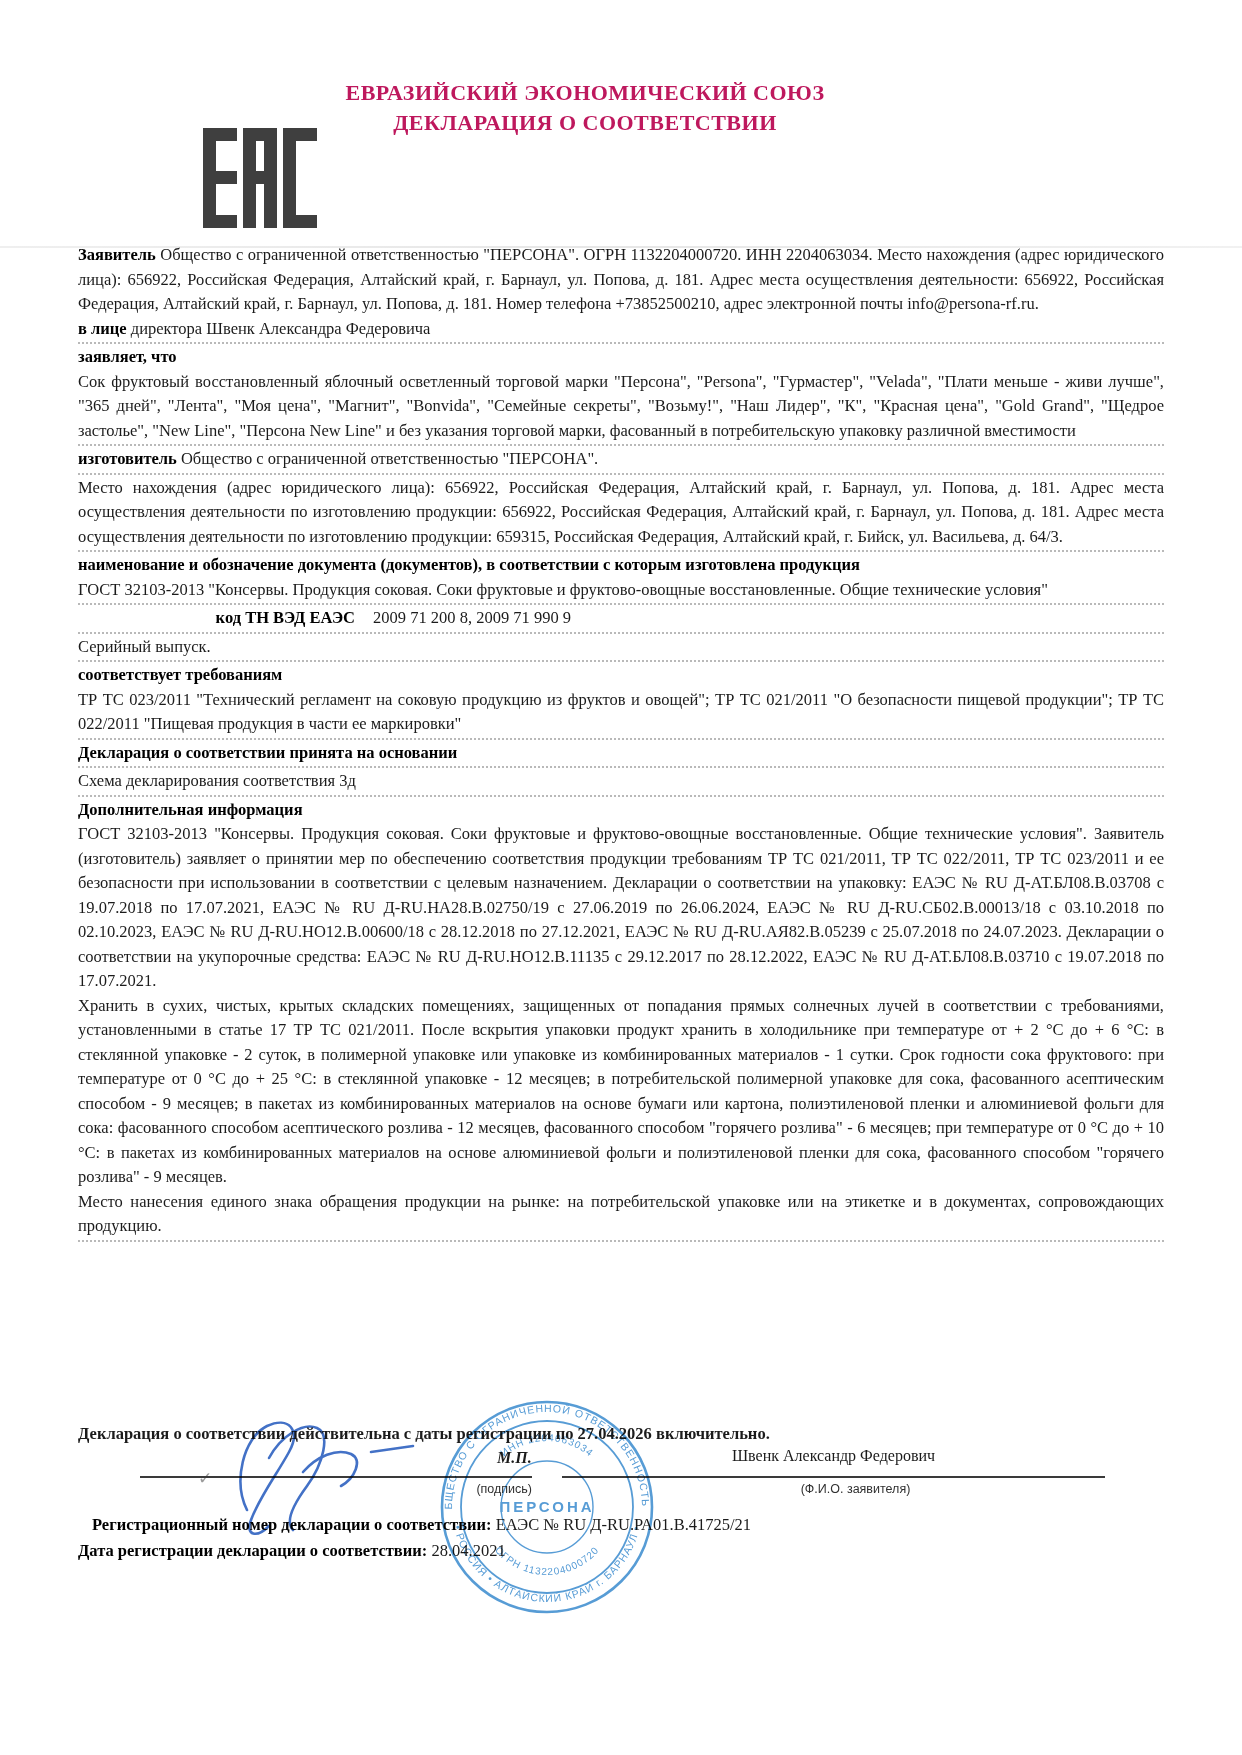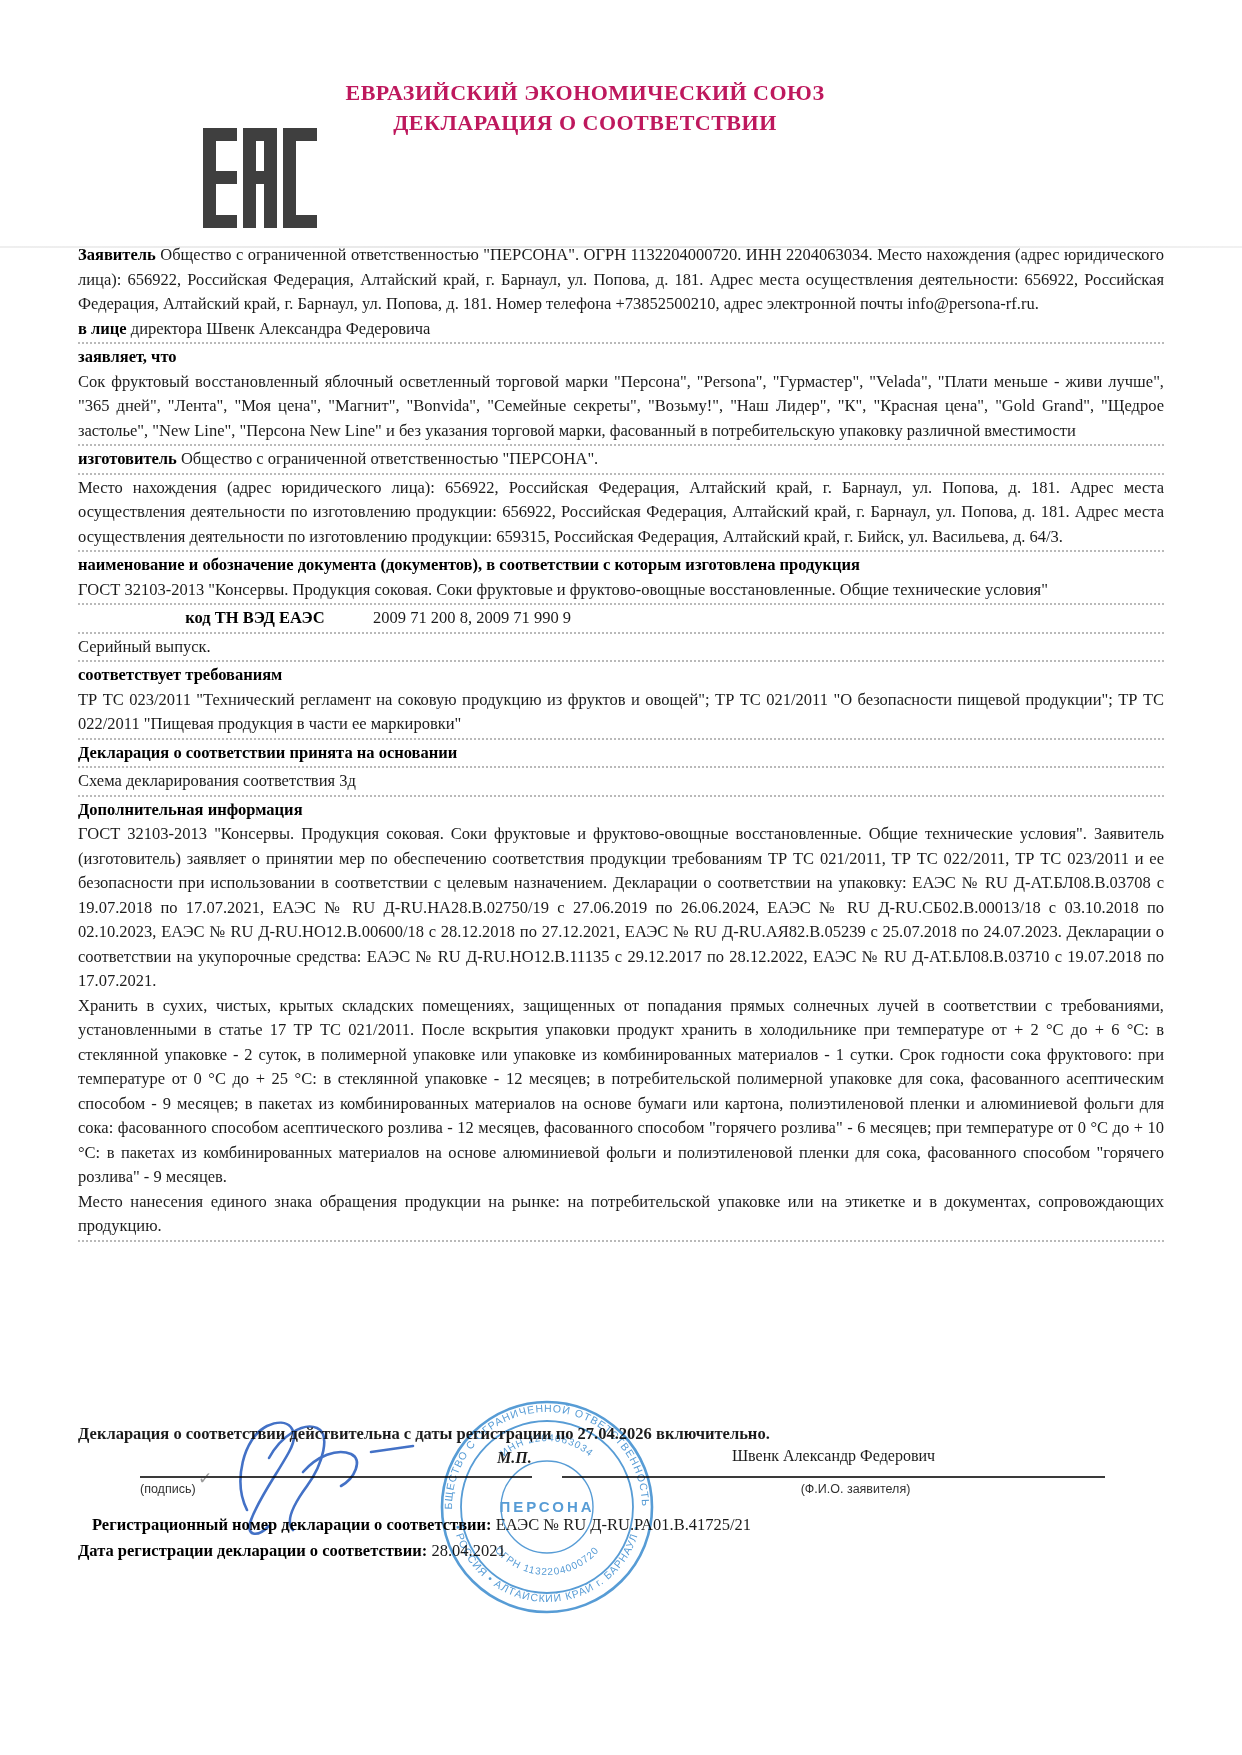--- a/index.html
+++ b/index.html
@@ -9,33 +9,33 @@
   .titles{position:absolute;left:78px;top:78px;width:1014px;text-align:center;}
   .title-l1,.title-l2{font-size:22px;font-weight:bold;letter-spacing:.5px;line-height:30px;color:#be185d;}
   #eac-logo{position:absolute;left:203px;top:128px;}
   
   .scanline{position:absolute;left:0;width:1242px;height:2px;background:linear-gradient(90deg,#e2e2e2,#d2d2d2,#e6e6e6);}
   
   #flow{position:absolute;left:78px;top:243px;width:1086px;font-size:16.5px;line-height:24.5px;text-align:justify;}
   #flow p{margin:0;}
   b{font-weight:bold;color:#000000;}
   .sep{height:0;border-top:2px dotted #b9b9b9;margin:1px 0;}
-  .row-tnved{display:flex;text-align:center;}
+  .row-tnved{display:flex;text-align:right;}
   .row-tnved .lbl{margin-left:77px;width:200px;}
   .row-tnved .val{margin-left:18px;}
   
   .abs{position:absolute;}
   .validity{left:78px;top:1424px;width:1086px;font-size:16.5px;font-weight:bold;}
   .mp{left:497px;top:1449px;font-size:16px;font-weight:bold;font-style:italic;}
   .signer{left:562px;top:1447px;width:543px;text-align:center;font-size:16px;}
   .sigline{top:1476px;height:2px;background:#3a3a3a;}
   .sigline.left{left:140px;width:392px;}
   .sigline.right{left:562px;width:543px;}
   .caption{top:1482px;font-family:"Liberation Sans","DejaVu Sans",sans-serif;font-size:12.5px;color:#303030;}
-  .caption.sig{left:140px;width:392px;text-align:left;}
+  .caption.sig{left:140px;width:392px;text-align:right;}
   .caption.fio{left:584px;width:543px;text-align:center;}
   .regline{left:92px;top:1515px;width:1120px;font-size:16.5px;}
   .dateline{left:78px;top:1541px;width:1120px;font-size:16.5px;}
   .check{left:198px;top:1468px;font-size:17px;color:#9b9b9b;font-family:"DejaVu Sans",sans-serif;}
   
   #stamp{position:absolute;left:427px;top:1387px;mix-blend-mode:multiply;opacity:.88;}
   #signature{position:absolute;left:185px;top:1412px;mix-blend-mode:multiply;}
 </style>
 </head>
 <body>

